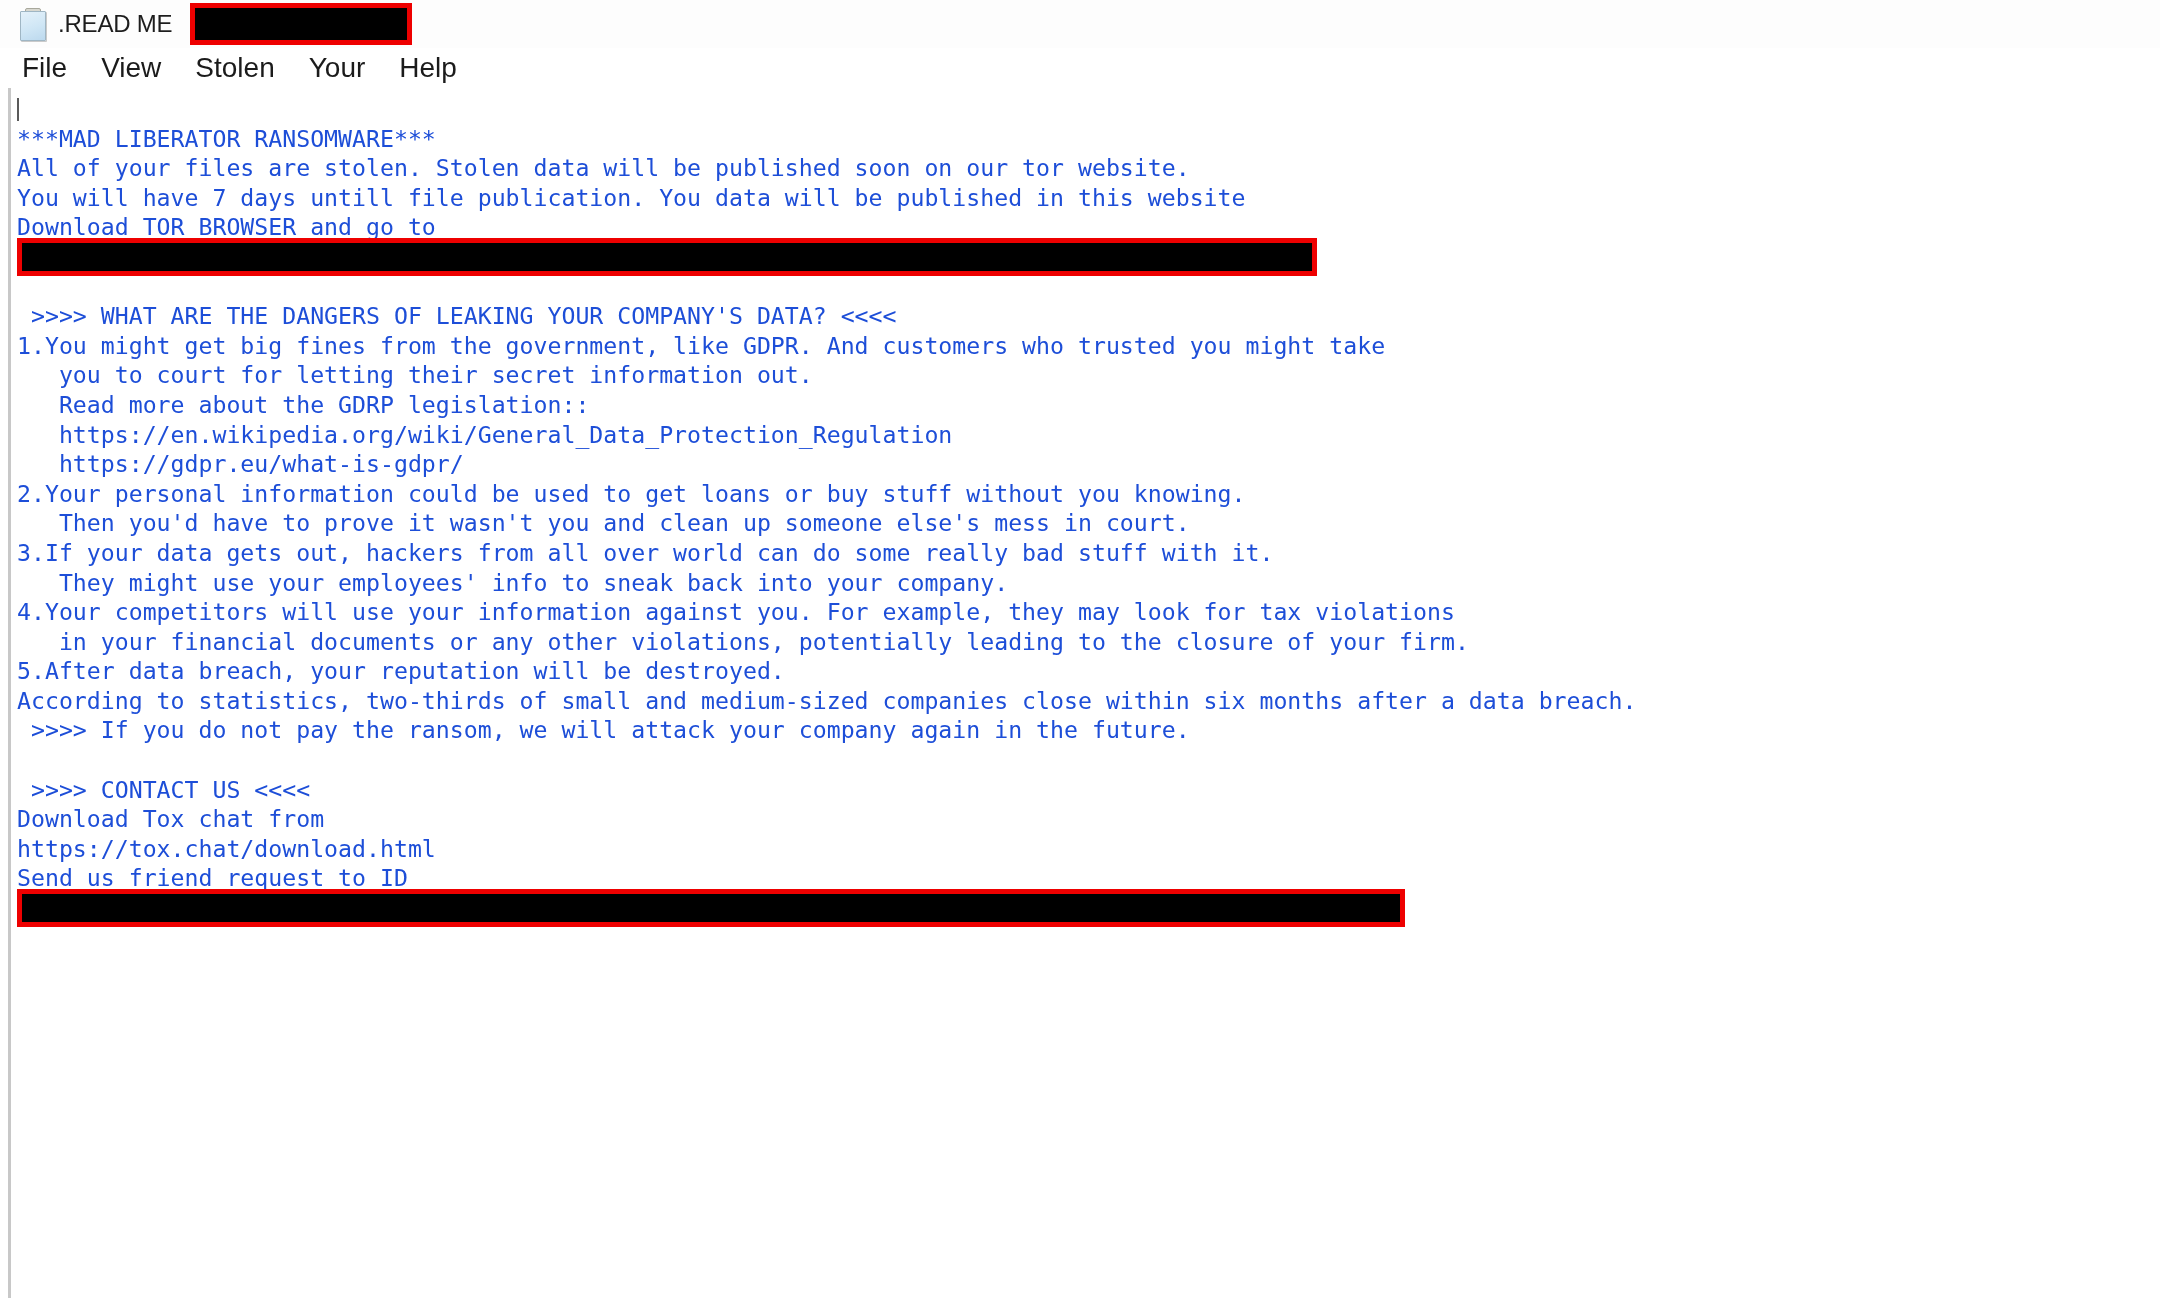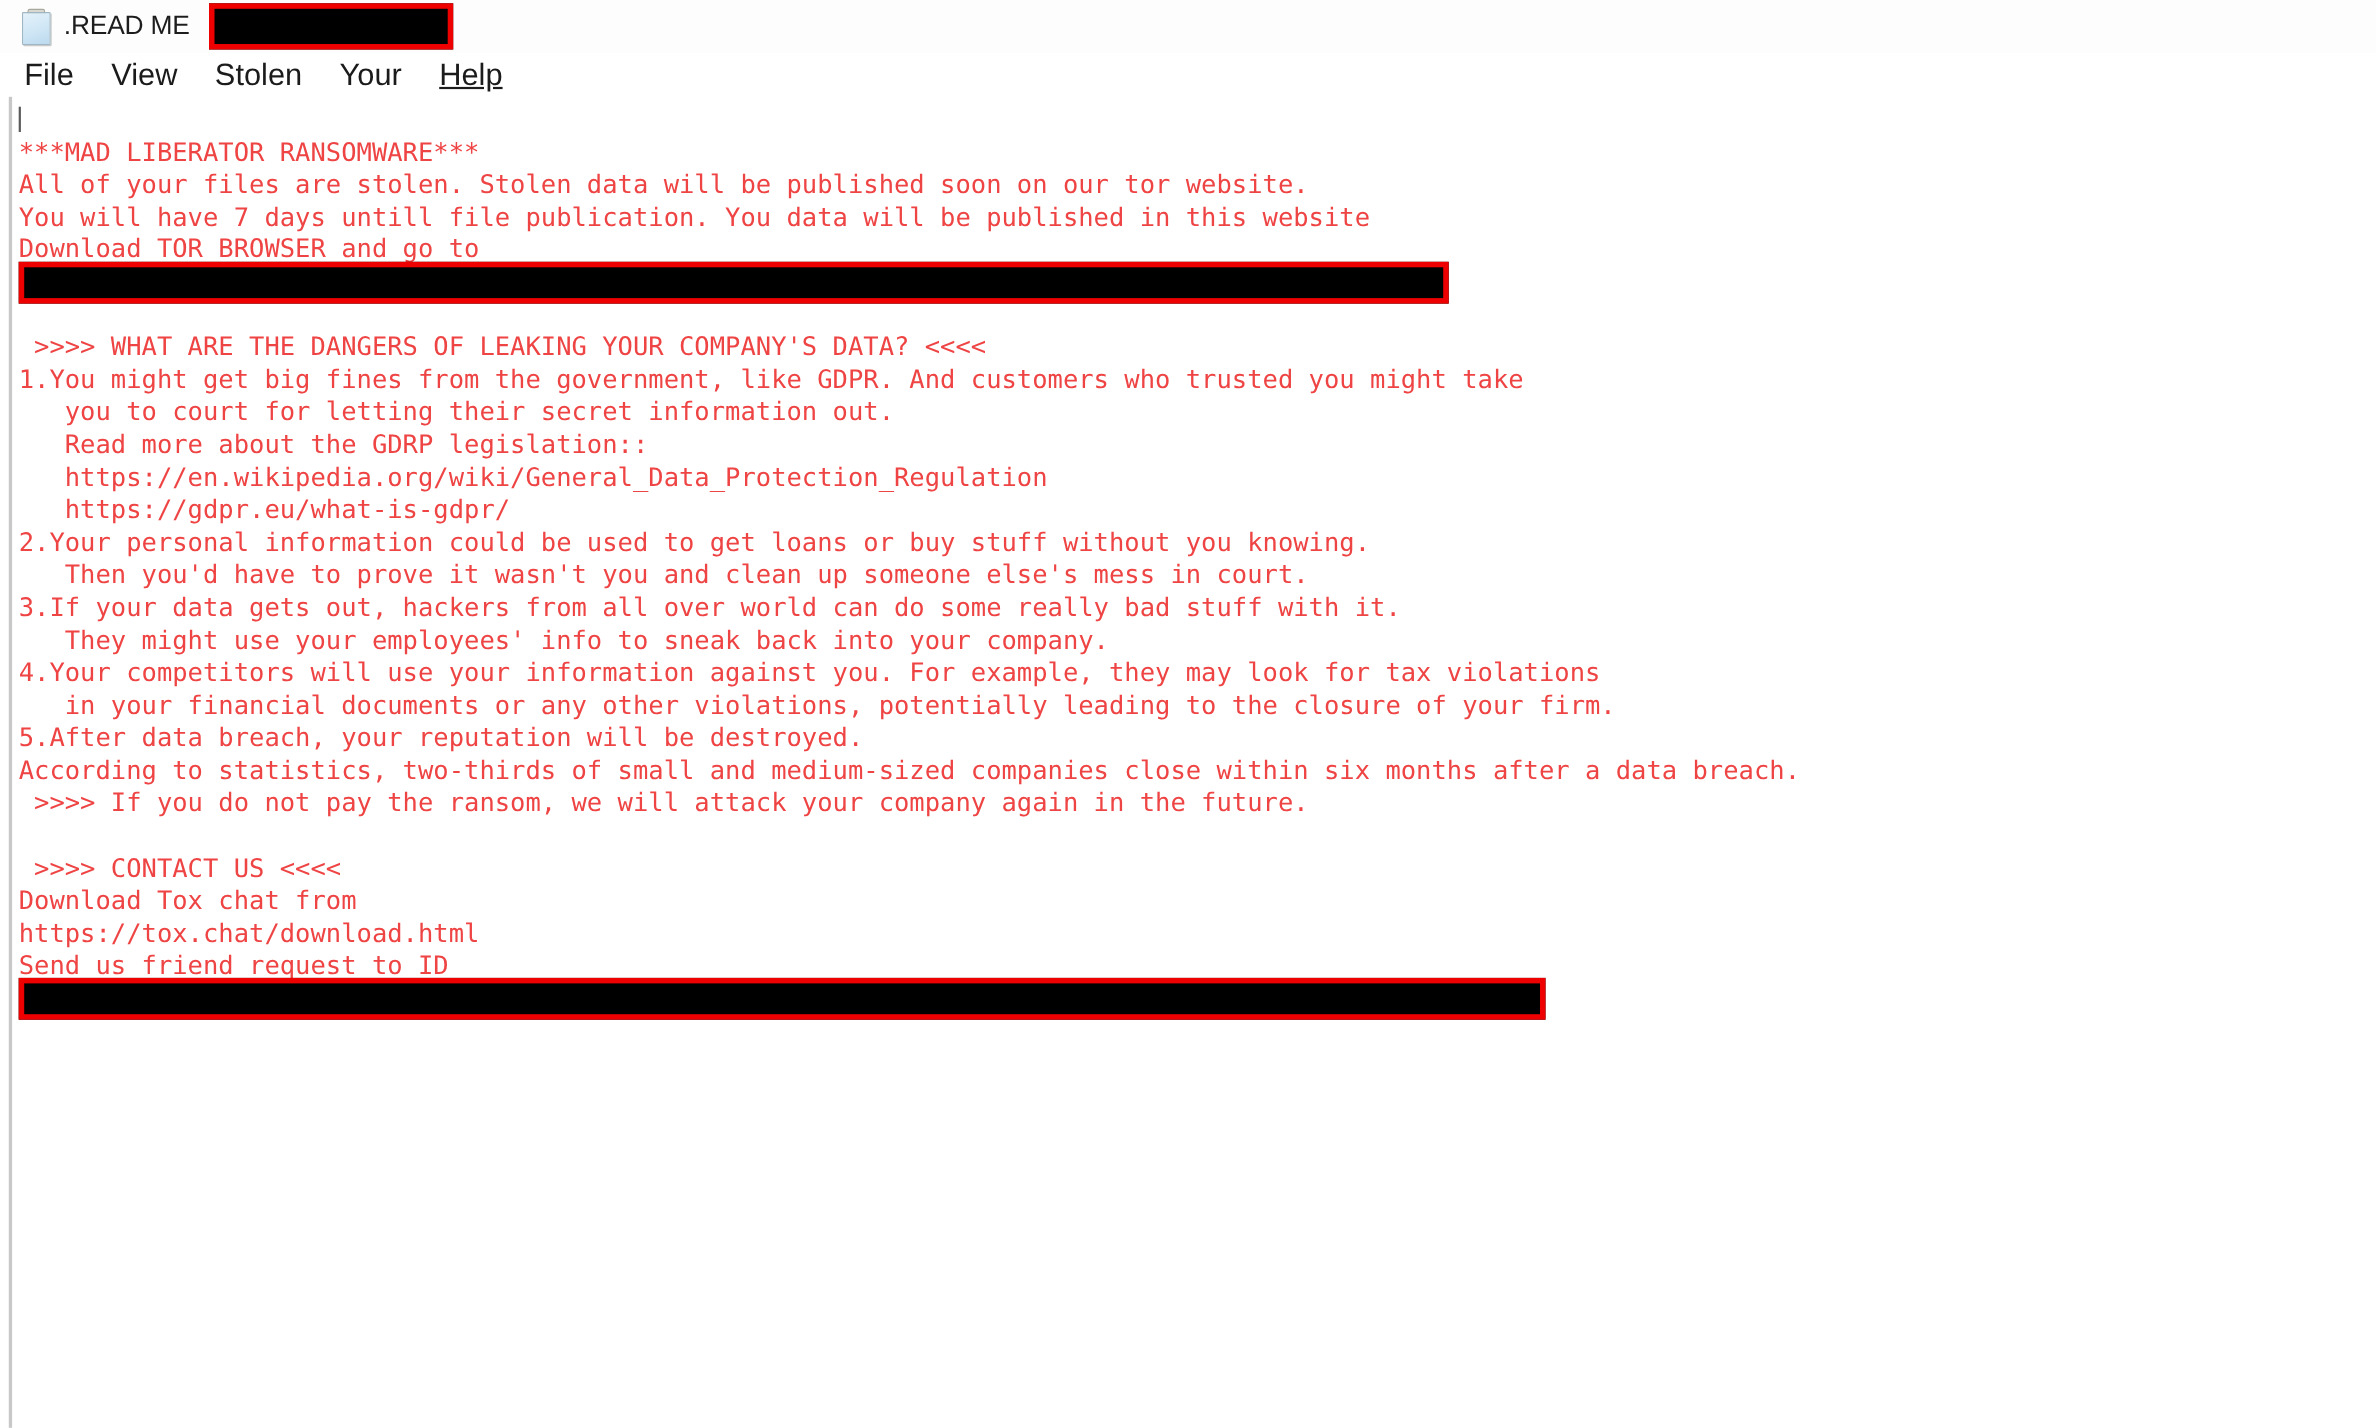--- a/index.html
+++ b/index.html
@@ -91,38 +91,38 @@
     flex: 0 0 auto;
   }
   .menu-item {
     font-family: "Liberation Sans", sans-serif;
     font-size: 28px;
     color: #1b1b1b;
     margin-right: 34px;
     white-space: nowrap;
     cursor: default;
   }
-  .menu-item:last-child { margin-right: 0; text-decoration: underline; }
+  .menu-item:last-child { margin-right: 0; }
 
   
   .text-area-wrap {
     flex: 1 1 auto;
     position: relative;
     background: #ffffff;
     border-left: 3px solid #c8c8c8;
     margin-left: 8px;
     overflow: hidden;
   }
   .text-area {
     position: relative;
     padding: 6px 0 0 6px;
     font-family: "DejaVu Sans Mono", "Liberation Mono", monospace;
     font-size: 23.2px;
     line-height: 29.6px;
-    color: #ef4444;
+    color: #1d4ed8;
     white-space: pre;
     letter-spacing: 0px;
   }
   .line {
     height: 29.6px;
     white-space: pre;
     position: relative;
   }
   .caret {
     display: inline-block;

